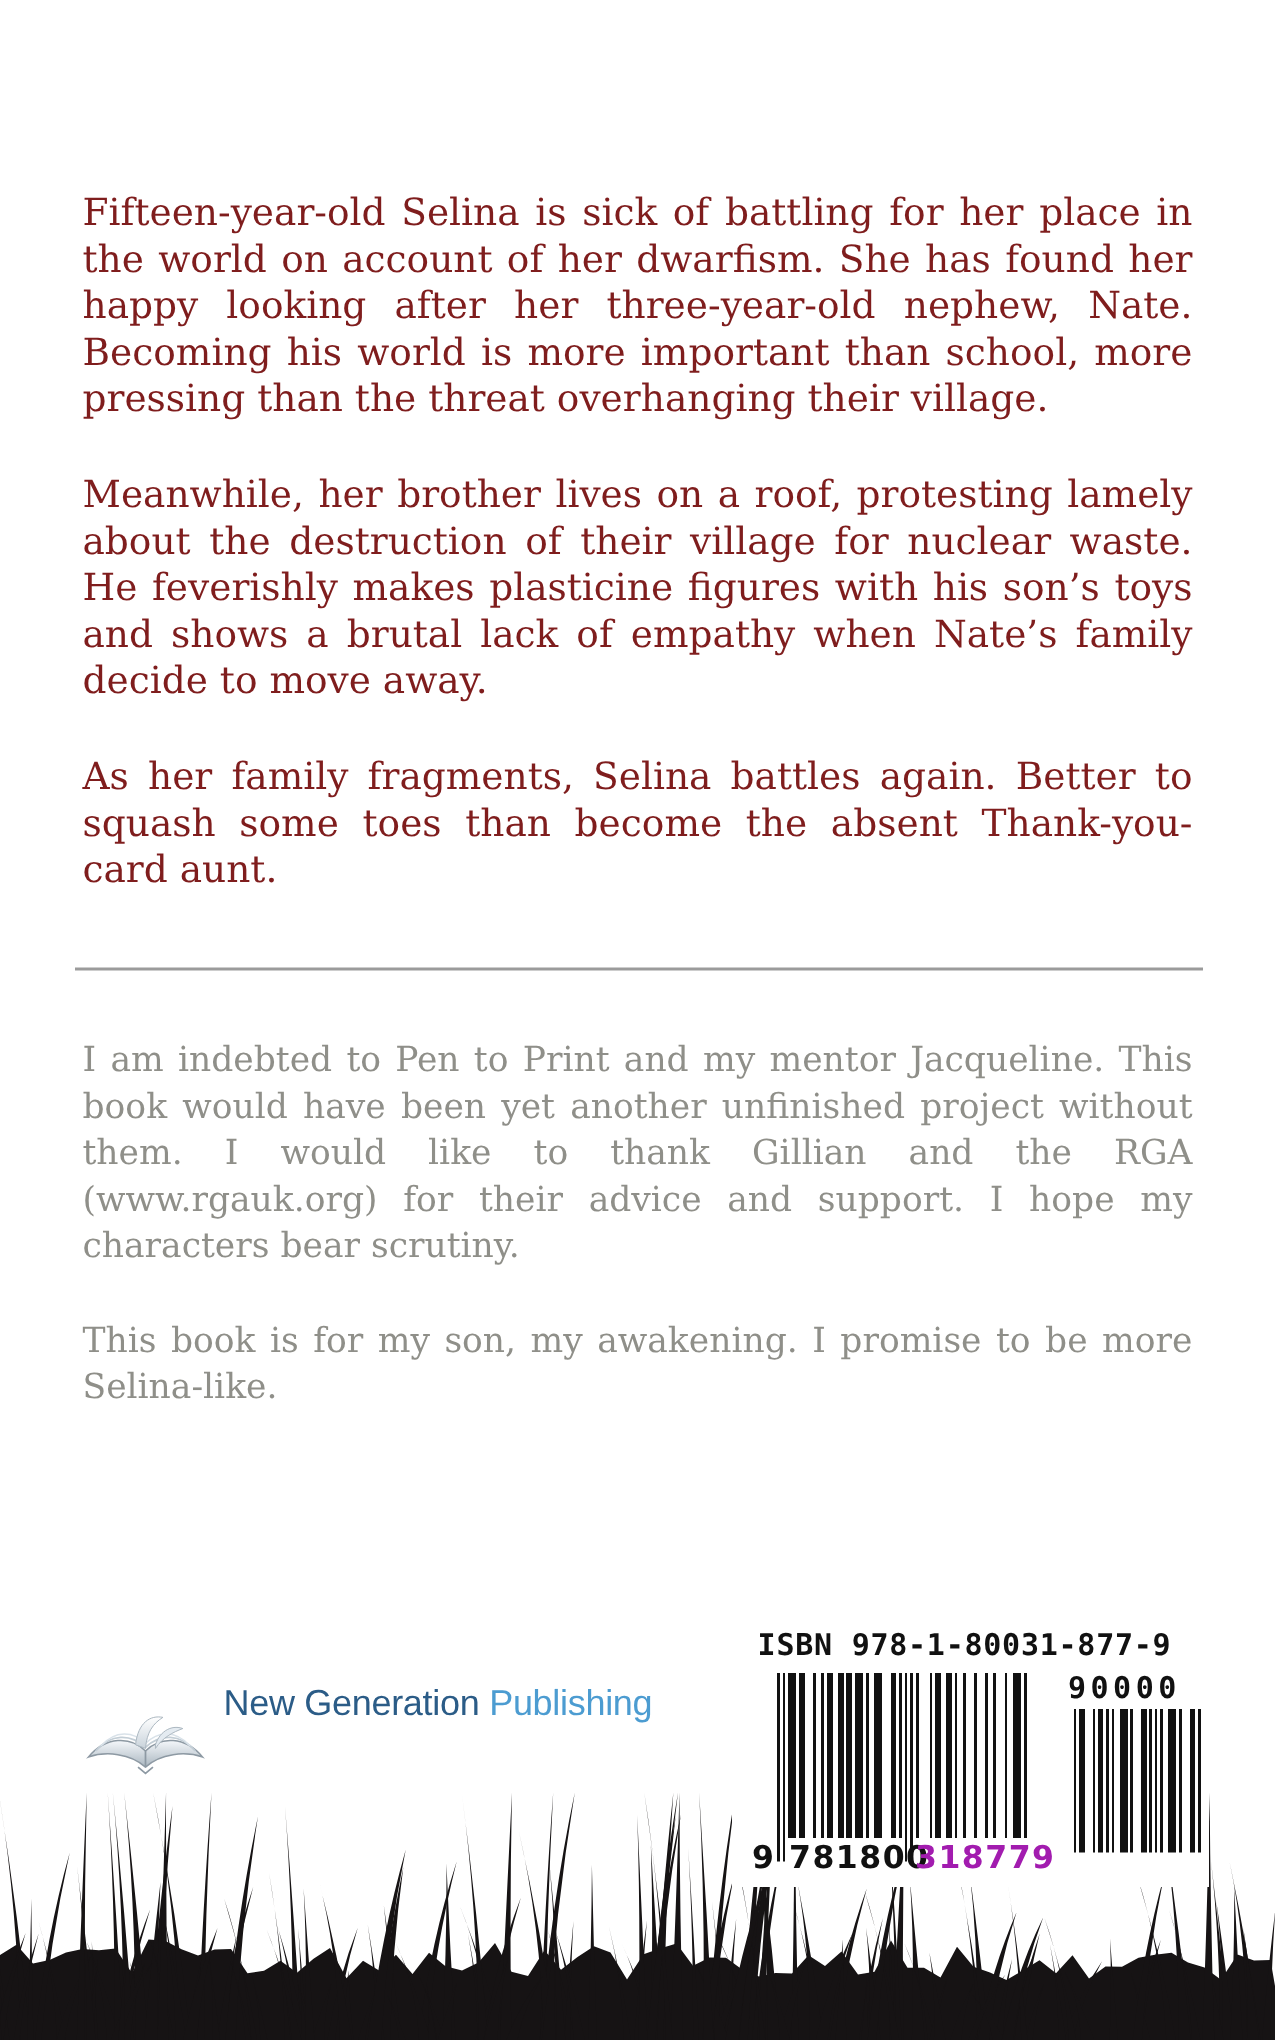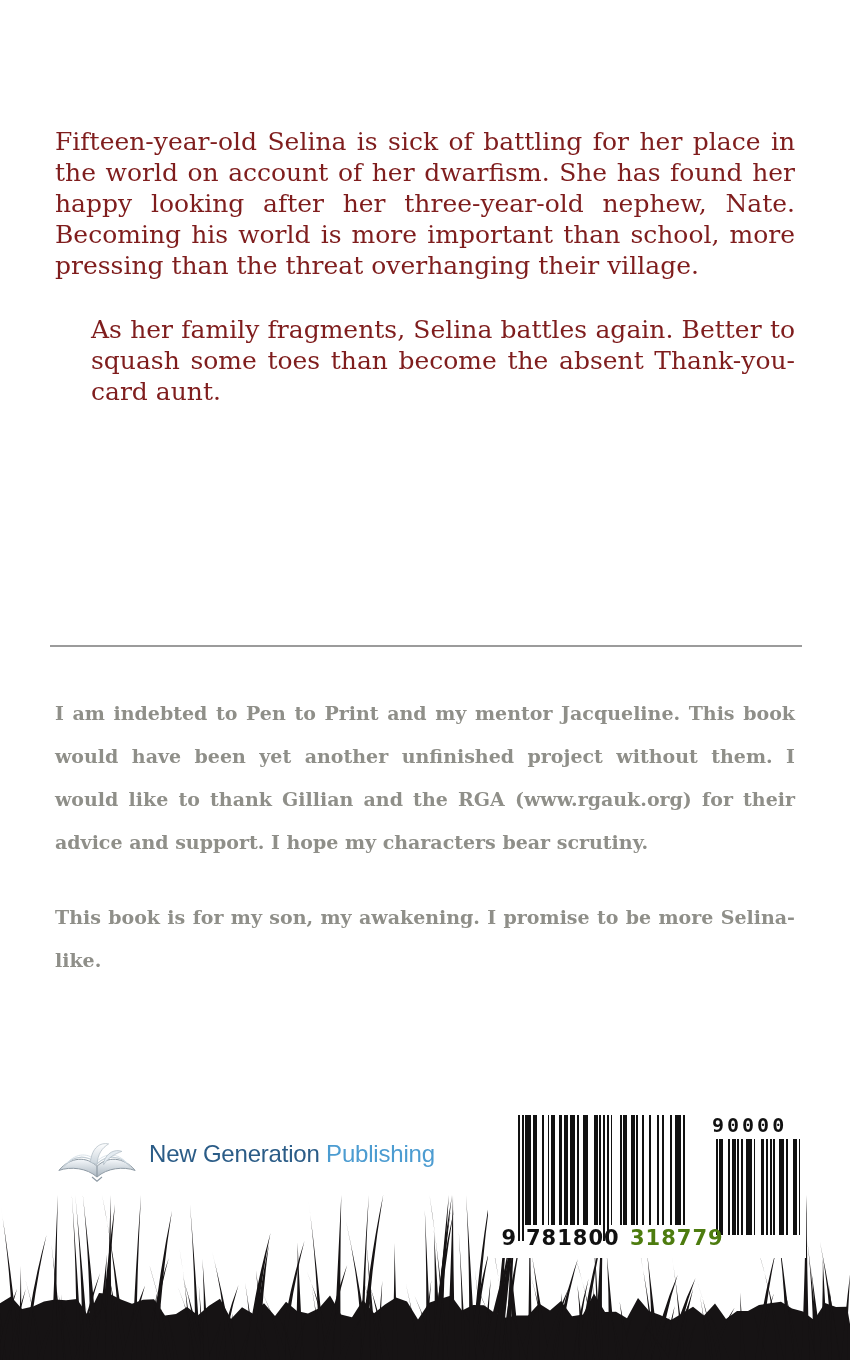--- a/index.html
+++ b/index.html
@@ -9,35 +9,35 @@
     background:#ffffff;
     overflow:hidden;
     font-family:"DejaVu Serif", serif;
   }
   .blurb{
     position:absolute;left:55px;top:126px;width:740px;
     font-size:25px;line-height:31px;
     text-align:justify;text-justify:inter-word;
   }
   .blurb p{margin:0 0 33px 0;}
-  .blurb p:last-child{margin-bottom:0;margin-left:36px;}
+  .blurb p:last-child{margin-bottom:0;}
   .divider{
     position:absolute;left:50px;top:645px;width:752px;height:0;
     border-top:2px solid #9b9b9b;
   }
   .acks{
     position:absolute;left:55px;top:692px;width:740px;
-    font-size:19px;line-height:43px;
-    text-align:justify;text-justify:inter-word;font-weight:bold;
+    font-size:23px;line-height:31px;
+    text-align:justify;text-justify:inter-word;
   }
   .acks p{margin:0 0 32px 0;}
   .acks p:last-child{margin-bottom:0;margin-top:20px;}
   .publisher-logo{
     position:absolute;left:55px;top:1122px;height:64px;
-    display:flex;align-items:center;z-index:3;
+    display:flex;z-index:3;
   }
   .book-icon{width:84px;height:58px;margin-top:8px;}
   .logo-text{
     font-family:"Liberation Sans", sans-serif;
     font-size:24px;letter-spacing:-0.2px;
     margin-left:10px;white-space:nowrap;
   }
   .logo-primary{margin-right:0.27em;}
   .barcode-box{
     position:absolute;left:488px;top:1082px;width:318px;height:176px;
@@ -69,20 +69,21 @@
     position:absolute;left:0;top:1190px;width:850px;height:170px;z-index:1;
   }
 </style>
 </head>
 <body>
 
 <div class="page">
 
   <section class="blurb" style="color: #7f1d1d;">
     <p>Fifteen-year-old Selina is sick of battling for her place in the world on account of her dwarfism. She has found her happy looking after her three-year-old nephew, Nate. Becoming his world is more important than school, more pressing than the threat overhanging their village.</p>
+    <p>Meanwhile, her brother lives on a roof, protesting lamely about the destruction of their village for nuclear waste. He feverishly makes plasticine figures with his son’s toys and shows a brutal lack of empathy when Nate’s family decide to move away.</p>
     <p>As her family fragments, Selina battles again. Better to squash some toes than become the absent Thank-you-card aunt.</p>
   </section>
 
   <div class="divider" style="border-top-color: rgb(155, 155, 155);"></div>
 
   <section class="acks" style="color: rgb(143, 143, 137);">
     <p>I am indebted to Pen to Print and my mentor Jacqueline. This book would have been yet another unfinished project without them.  I would like to thank Gillian and the RGA (www.rgauk.org) for their advice and support. I hope my characters bear scrutiny.</p>
     <p>This book is for my son, my awakening. I promise to be more Selina-like.</p>
   </section>
 
@@ -105,20 +106,21 @@
       <path d="M58,40 C62,28 72,24 80,27 C72,30 64,34 58,43 Z" fill="#e4ebf1" stroke="#aab6c0" stroke-width="0.8"></path>
       <path d="M50,45 L50,58" stroke="#8d99a3" stroke-width="1.4"></path>
       <path d="M44,58 L50,63 L56,58" fill="none" stroke="#8d99a3" stroke-width="1.4"></path>
     </svg>
     <div class="logo-text">
       <span class="logo-primary" style="color: rgb(43, 92, 135);">New Generation</span><span class="logo-secondary" style="color: rgb(76, 156, 209);">Publishing</span>
     </div>
   </div>
 
   <div class="barcode-box">
+    <div class="isbn-label" style="color: rgb(17, 17, 17);">ISBN 978-1-80031-877-9</div>
     <svg id="main-ean" class="main-ean" width="176" height="126" viewBox="0 0 176 126" shape-rendering="crispEdges" xmlns="http://www.w3.org/2000/svg" fill="#111111">
         <rect x="0.00" y="0" width="1.85" height="126"></rect>
         <rect x="3.70" y="0" width="1.85" height="126"></rect>
         <rect x="7.40" y="0" width="1.85" height="110"></rect>
         <rect x="9.25" y="0" width="1.85" height="110"></rect>
         <rect x="11.10" y="0" width="1.85" height="110"></rect>
         <rect x="14.80" y="0" width="1.85" height="110"></rect>
         <rect x="16.65" y="0" width="1.85" height="110"></rect>
         <rect x="24.05" y="0" width="1.85" height="110"></rect>
         <rect x="29.60" y="0" width="1.85" height="110"></rect>
@@ -179,21 +181,21 @@
         <rect x="64.80" y="0" width="1.80" height="96"></rect>
         <rect x="66.60" y="0" width="1.80" height="96"></rect>
         <rect x="68.40" y="0" width="1.80" height="96"></rect>
         <rect x="72.00" y="0" width="1.80" height="96"></rect>
         <rect x="79.20" y="0" width="1.80" height="96"></rect>
         <rect x="81.00" y="0" width="1.80" height="96"></rect>
         <rect x="84.60" y="0" width="1.80" height="96"></rect>
       </svg>
     <span class="ean-digit d-first" style="color: rgb(17, 17, 17);">9</span>
     <span class="ean-digit d-left" style="color: rgb(17, 17, 17);">781800</span>
-    <span class="ean-digit d-right" style="color: #4d7c0f; padding-left: 20px;">318779</span>
+    <span class="ean-digit d-right" style="color: #a21caf;">318779</span>
   </div>
 
   <svg id="grass-svg" class="grass" viewBox="0 0 850 170" preserveAspectRatio="none" xmlns="http://www.w3.org/2000/svg" fill="#161314">
       <path d="M0,170 L0,134 L0,113.3 L11,106.5 L22,119.0 L33,116.6 L44,111.6 L55,109.4 L66,110.2 L77,109.0 L88,125.5 L99,103.0 L110,103.9 L121,109.5 L132,113.7 L143,109.7 L154,109.3 L165,125.5 L176,123.9 L187,117.1 L198,125.2 L209,115.8 L220,108.7 L231,128.9 L242,117.2 L253,123.8 L264,113.2 L275,126.0 L286,111.8 L297,120.9 L308,123.6 L319,118.3 L330,105.4 L341,124.5 L352,127.3 L363,110.1 L374,123.2 L385,114.6 L396,107.5 L407,111.6 L418,129.6 L429,112.8 L440,109.0 L451,105.6 L462,120.5 L473,115.0 L484,115.2 L495,123.2 L506,127.7 L517,125.4 L528,125.6 L539,113.5 L550,120.6 L561,111.0 L572,126.3 L583,124.5 L594,103.6 L605,121.9 L616,121.8 L627,128.3 L638,107.9 L649,121.1 L660,125.0 L671,130.0 L682,123.5 L693,116.8 L704,125.5 L715,113.5 L726,129.0 L737,121.0 L748,121.1 L759,115.1 L770,113.2 L781,111.8 L792,118.4 L803,121.6 L814,129.9 L825,113.0 L836,117.0 L847,116.7 L850,134 L850,170 Z"></path>
       <path d="M173.4,170 Q173.2,146.3 167.4,124.9 Q174.0,148.4 178.2,170 Z"></path>
       <path d="M544.0,170 Q541.8,120.5 528.6,77.9 Q542.4,125.0 550.0,170 Z"></path>
       <path d="M527.7,170 Q529.5,83.6 529.7,10.9 Q530.6,91.5 532.3,170 Z"></path>
       <path d="M607.9,170 Q609.9,112.2 606.6,63.0 Q611.8,117.5 616.5,170 Z"></path>
       <path d="M13.4,170 Q11.8,80.3 -0.9,5.0 Q12.6,88.5 20.3,170 Z"></path>
       <path d="M755.3,170 Q761.7,134.4 773.9,103.2 Q764.0,137.6 761.6,170 Z"></path>

